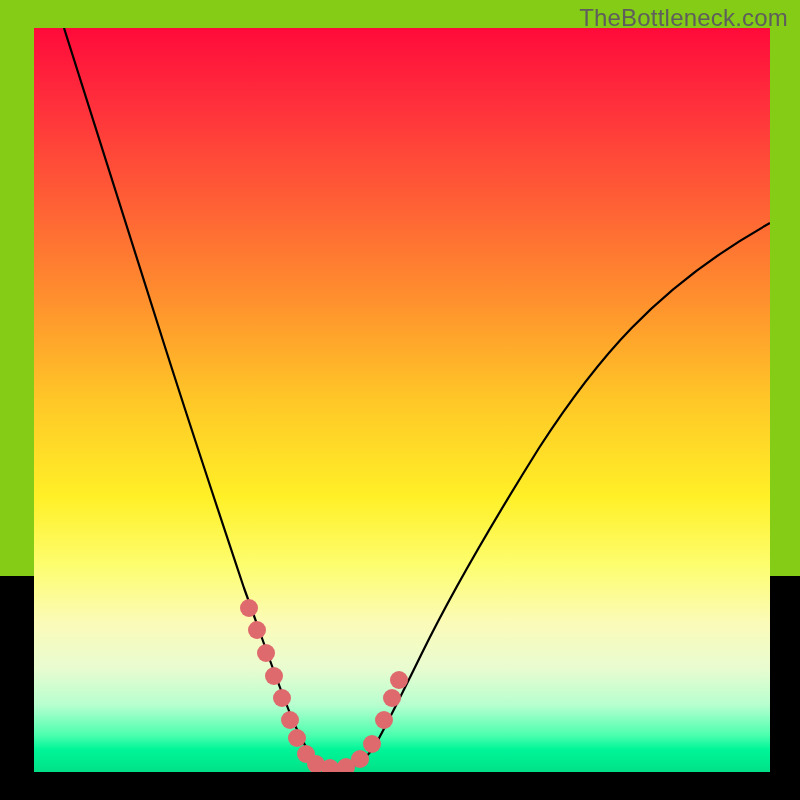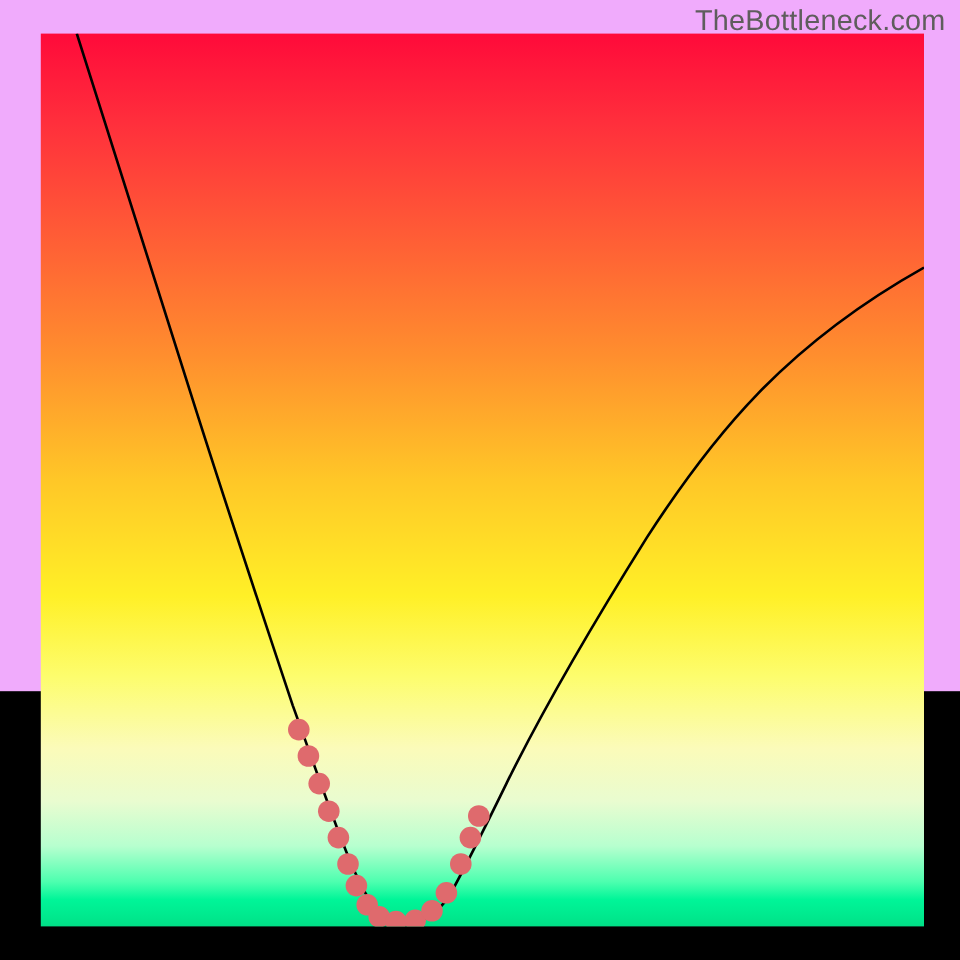--- a/index.html
+++ b/index.html
@@ -10,21 +10,21 @@
     background: #000;
     overflow: hidden;
     font-family: Arial, Helvetica, sans-serif;
   }
   .frame {
     position: absolute;
     left: 0;
     top: 0;
     width: 800px;
     height: 576px;
-    background: #f0abfc;
+    background: #84cc16;
   }
   .plot {
     position: absolute;
     left: 34px;
     top: 28px;
     width: 736px;
     height: 744px;
     background: linear-gradient(to bottom,
       #ff0a3a 0%,
       #ff2f3c 10%,

